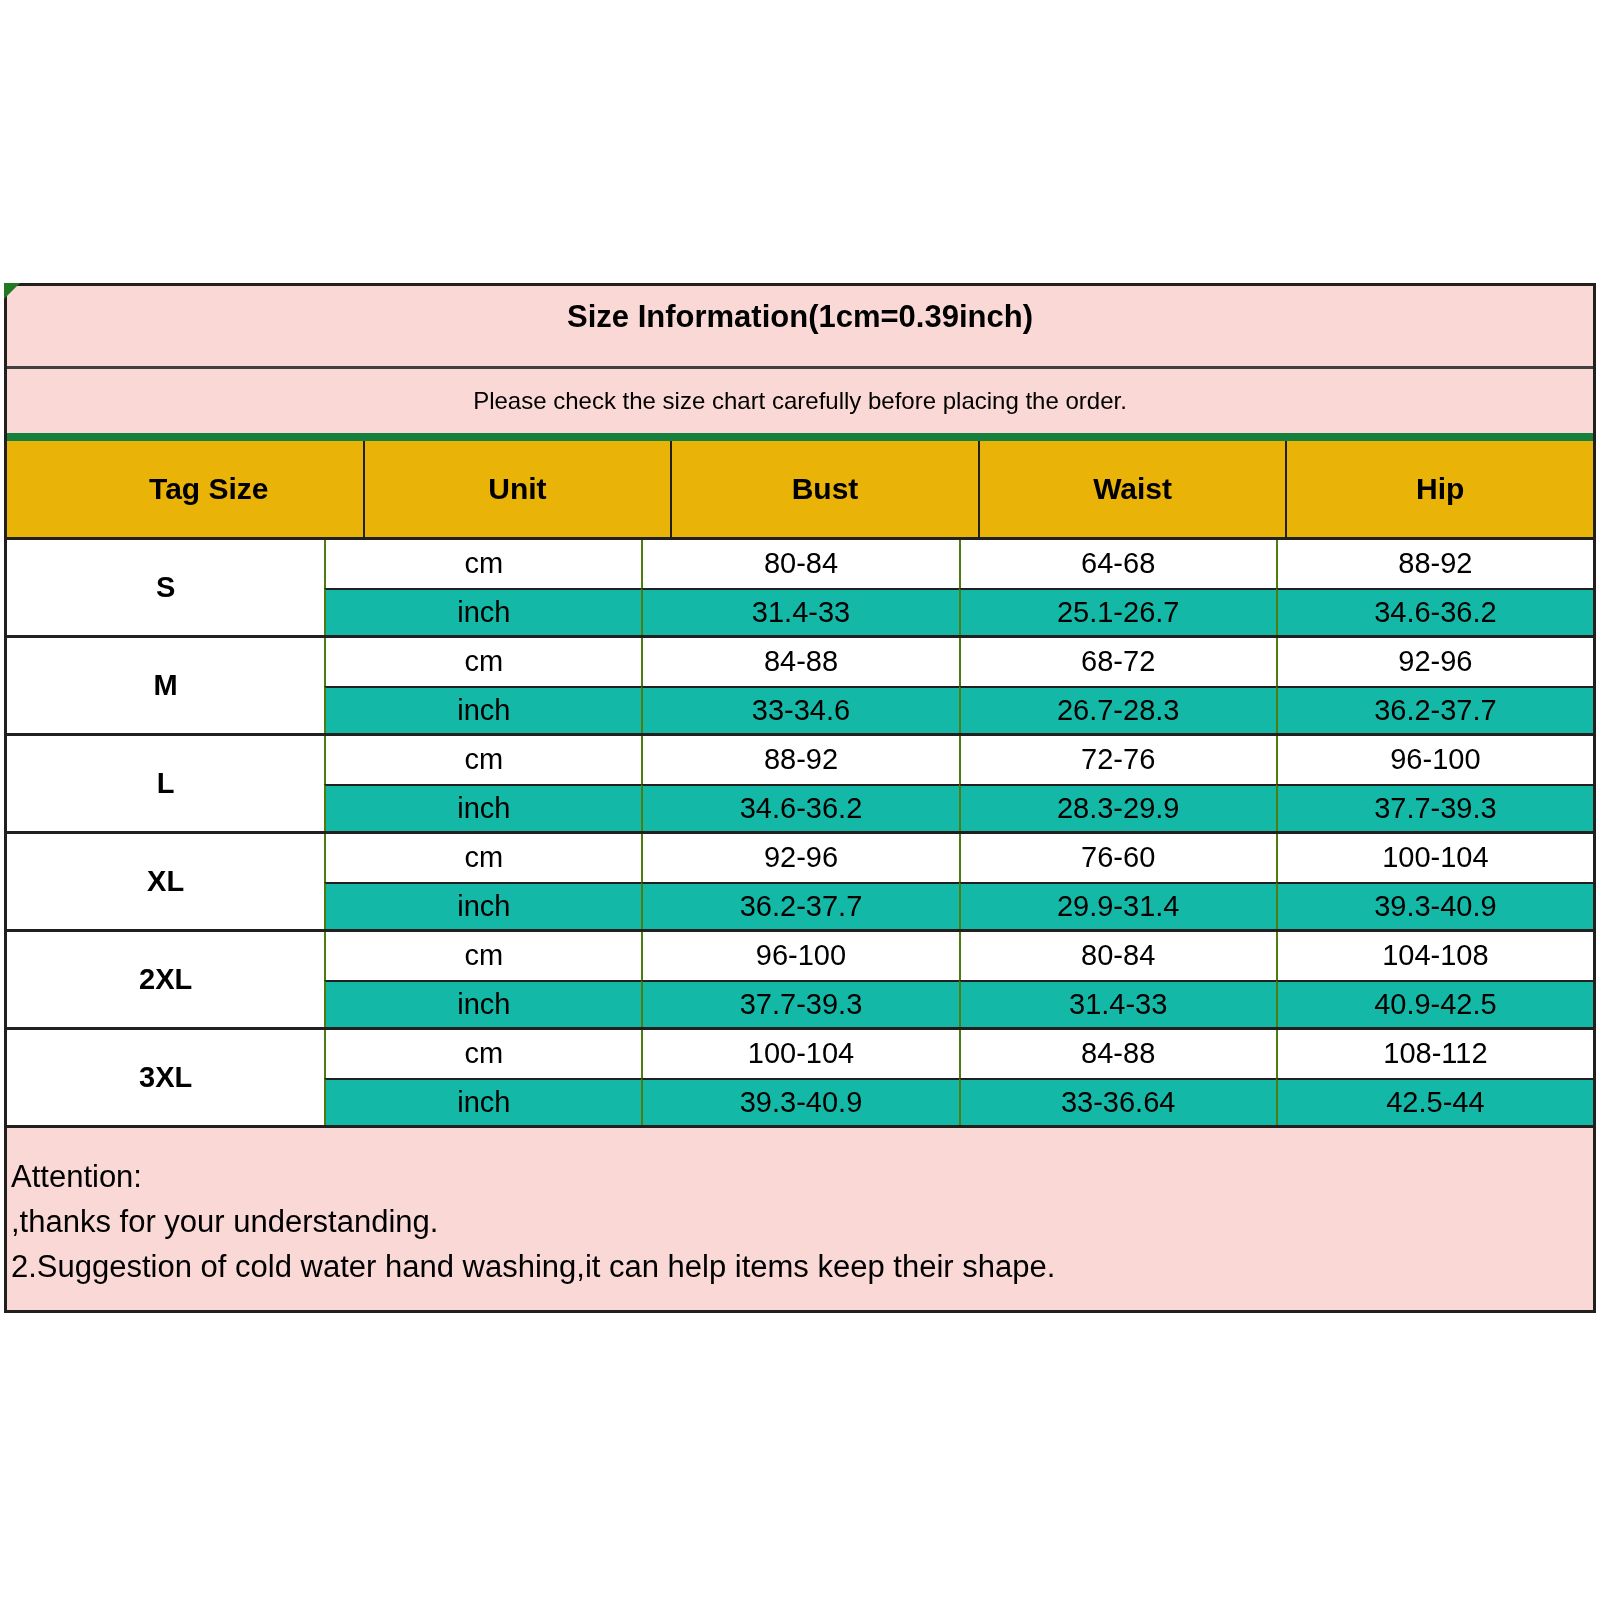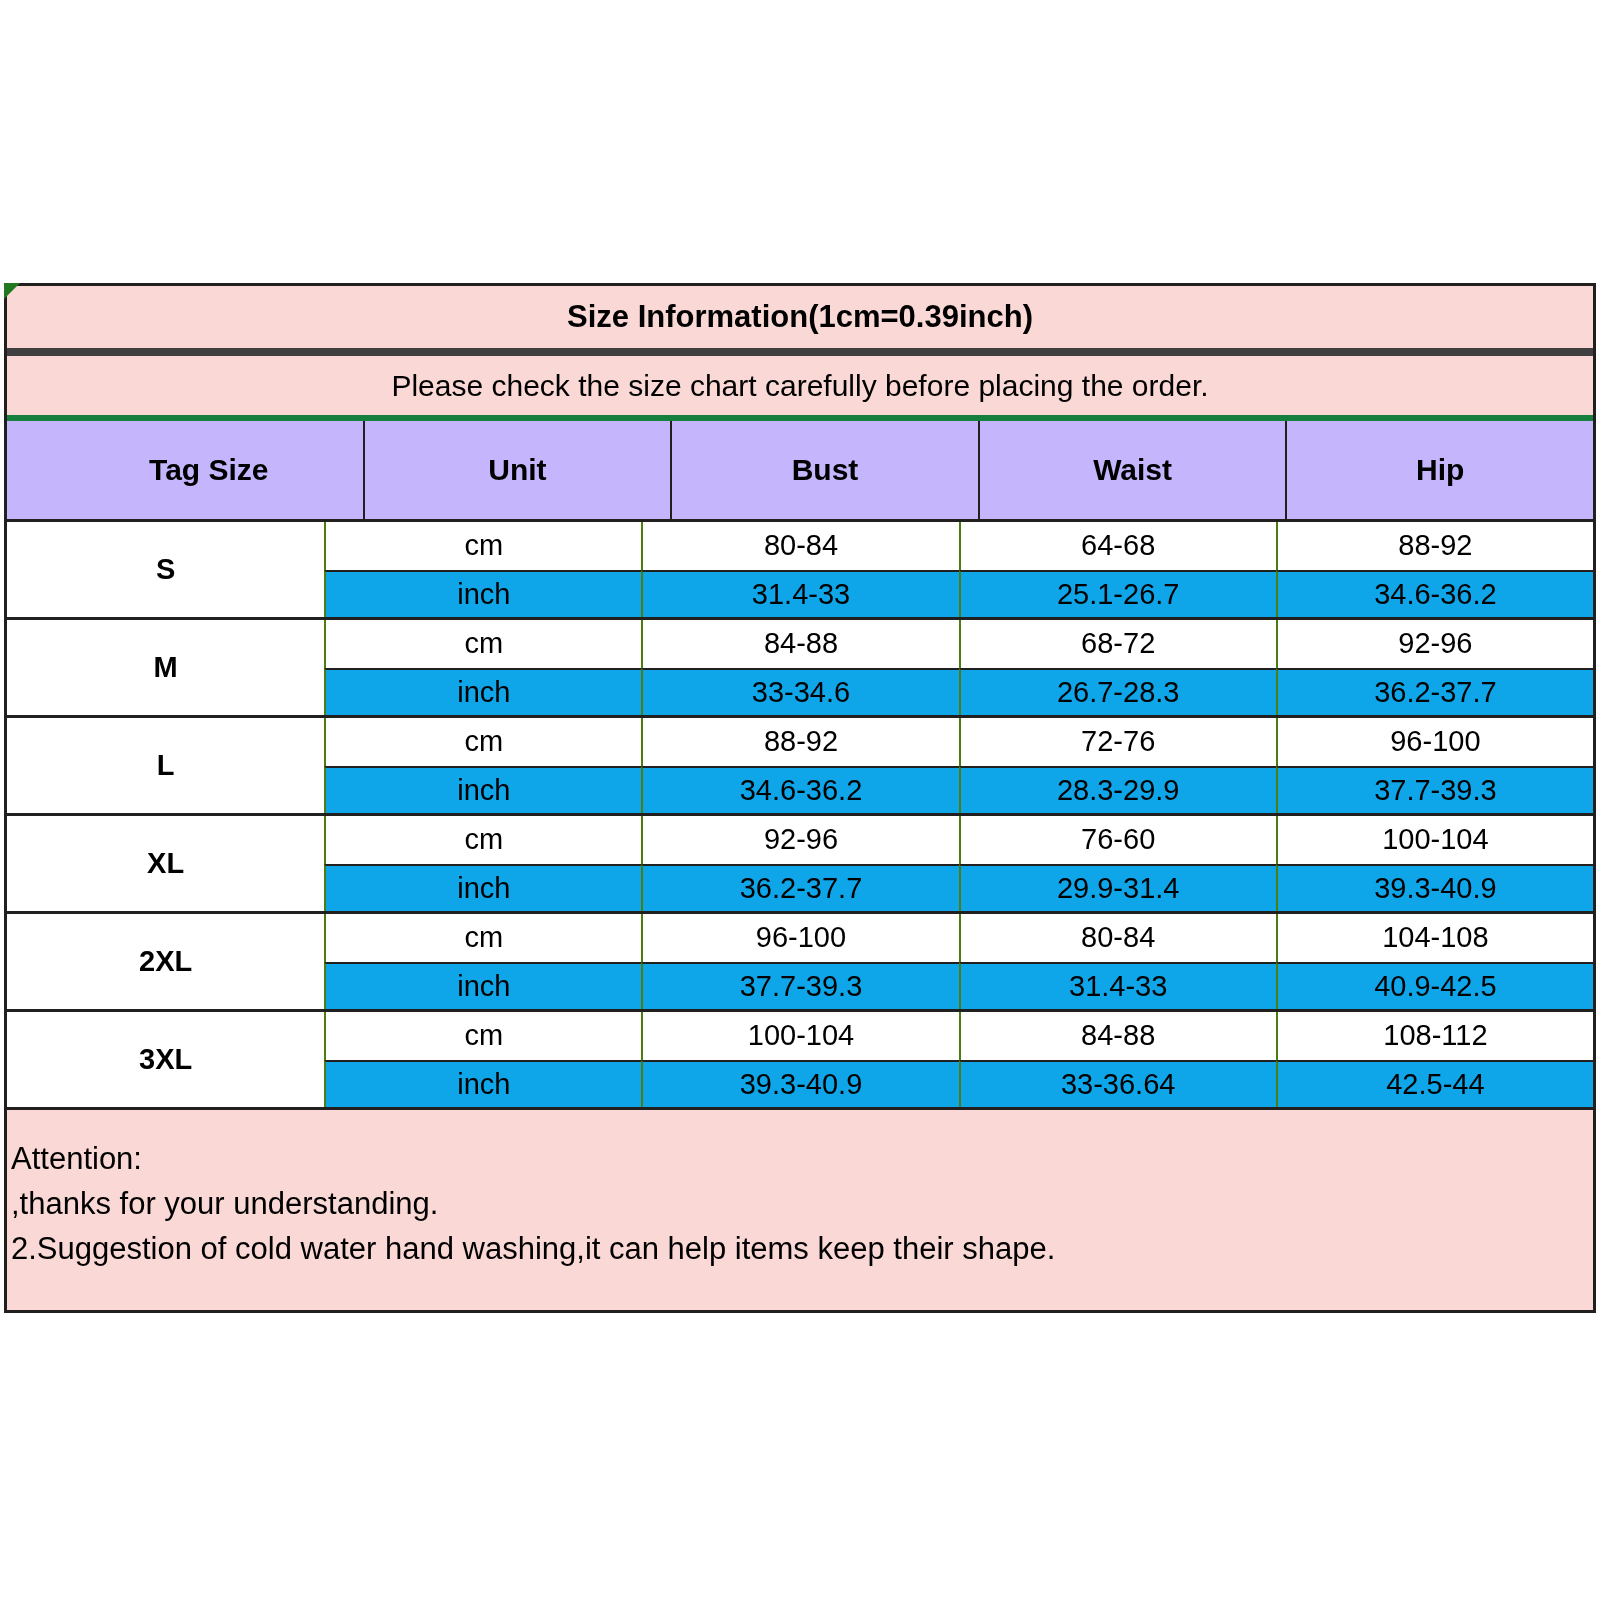--- a/index.html
+++ b/index.html
@@ -46,35 +46,36 @@
     align-items: center;
     justify-content: center;
     font-weight: bold;
     font-size: 31px;
     background: #f9d8d5;
   }
   .row-subtitle {
     height: 67px;
     flex: 0 0 67px;
     box-sizing: border-box;
-    border-top: 8px solid #404040;
-    display: flex;
-    align-items: center;
-    justify-content: center;
-    font-size: 30px;
-    background: #f9d8d5;
+    border-top: 3px solid #404040;
+    display: flex;
+    align-items: center;
+    justify-content: center;
+    font-size: 24px;
+    background: #f9d8d5;
+    margin-top: 18px;
   }
   .row-header {
     height: 104px;
     flex: 0 0 104px;
     box-sizing: border-box;
-    border-top: 6px solid #15803d;
+    border-top: 8px solid #15803d;
     display: grid;
     grid-template-columns: repeat(5, 1fr);
-    background: #c4b5fd;
+    background: #eab308;
     padding-left: 48px;
   }
   .header-cell {
     display: flex;
     align-items: center;
     justify-content: center;
     font-weight: bold;
     font-size: 30px;
     border-left: 2px solid #221f1f;
   }
@@ -101,21 +102,21 @@
   .cell {
     display: flex;
     align-items: center;
     justify-content: center;
     font-size: 29px;
     border-left: 2px solid #4d7c0f;
     box-sizing: border-box;
   }
   .r-cm { background: #ffffff; }
   .r-inch {
-    background: #0ea5e9;
+    background: #14b8a6;
     border-top: 2px solid #221f1f;
   }
   .attention {
     flex: 1 1 auto;
     box-sizing: border-box;
     border-top: 3px solid #221f1f;
     background: #f9d8d5;
     padding: 26px 10px 0 4px;
     font-size: 31px;
     line-height: 45px;

